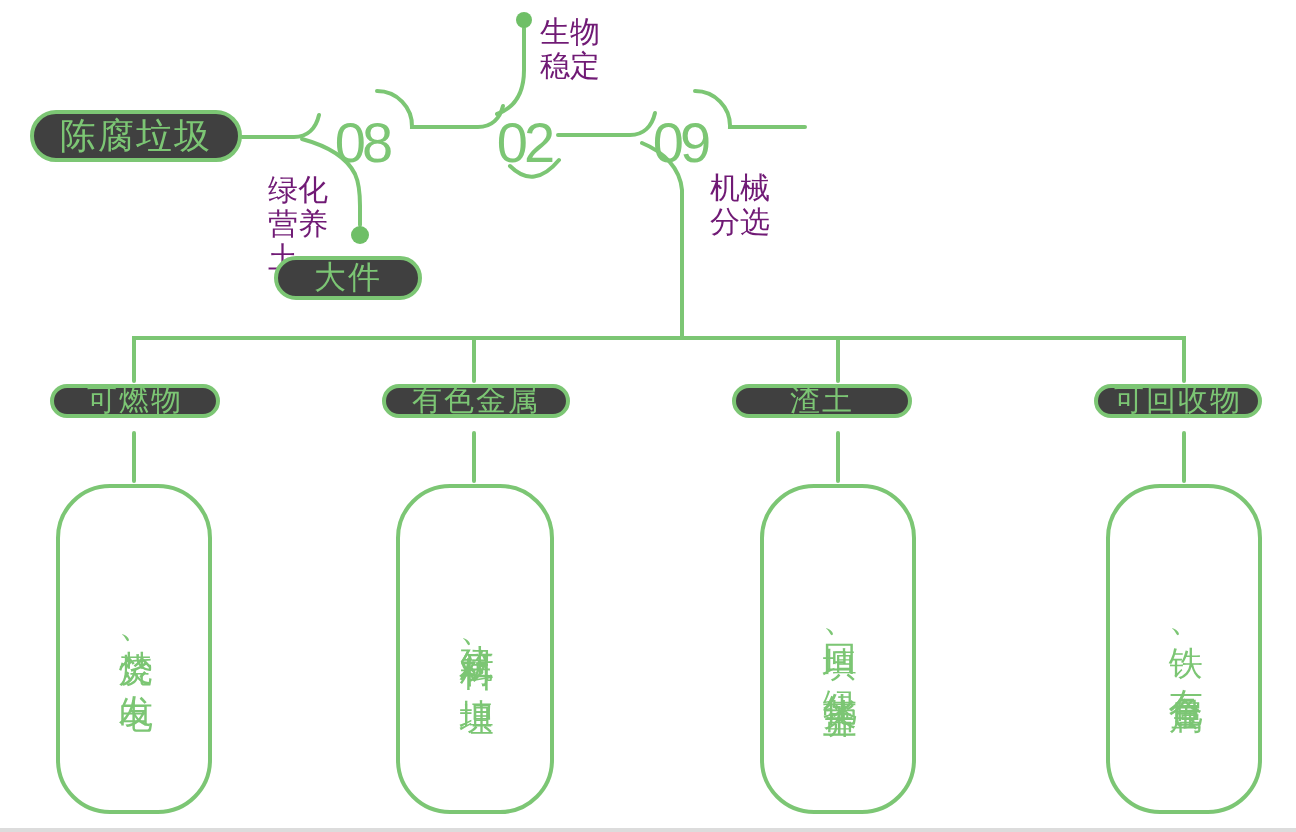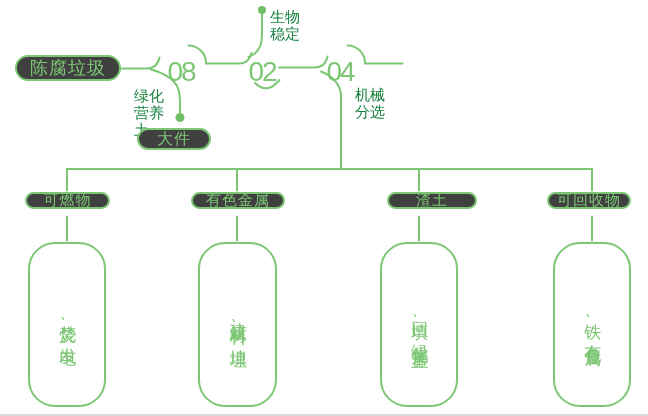--- a/index.html
+++ b/index.html
@@ -21,42 +21,42 @@
     align-items:center;
     justify-content:center;
     background:#404040;
     white-space:nowrap;
   }
   .pill.root{left:15px;top:55px;width:106px;height:26px;border-radius:14px;font-size:18px;letter-spacing:1px;}
   .pill.bulky{left:137px;top:128px;width:74px;height:22px;border-radius:12px;font-size:16px;letter-spacing:1px;}
   .pill.cat{top:192px;height:17px;border-radius:12px;font-size:15px;letter-spacing:1px;}
   .pill.c1{left:25px;width:85px;}
   .pill.c2{left:191px;width:94px;}
-  .pill.c3{left:387px;width:90px;}
+  .pill.c3{left:366px;width:90px;}
   .pill.c4{left:547px;width:84px;font-family:Liberation Serif, serif;}
   .num{
     position:absolute;
     top:56px;
     width:40px;
     text-align:center;
     font-size:28px;
     line-height:32px;
     letter-spacing:-2px;
     color:#7cc674;
     font-weight:400;
   }
   .num.n1{left:161px;}
   .num.n2{left:242px;}
   .num.n3{left:320px;}
   .steplabel{
     position:absolute;
     width:34px;
     font-size:15px;
     line-height:17px;
-    color:#15803d;
+    color:#701a75;
     word-break:break-all;
   }
   .steplabel.biostab{left:270px;top:8px;}
   .steplabel.bulkysort{left:134px;top:87px;}
   .steplabel.mechsort{left:353px;top:86px;text-align:center;}
   .obox{
     position:absolute;
     top:242px;
     height:165px;
     box-sizing:border-box;
@@ -117,21 +117,21 @@
       <path d="M67,216.5 V240.5 M237,216.5 V240.5 M419,216.5 V240.5 M592,216.5 V240.5"></path>
     </g>
     <circle cx="262" cy="10" r="4" fill="#6fbf67"></circle>
     <circle cx="180" cy="117.5" r="4.5" fill="#6fbf67"></circle>
   </svg>
 
   <div class="pill root">陈腐垃圾</div>
 
   <div class="num n1">08</div>
   <div class="num n2">02</div>
-  <div class="num n3">04</div>
+  <div class="num n3">09</div>
 
   <div class="steplabel biostab">生物稳定</div>
   <div class="steplabel bulkysort">绿化营养土</div>
   <div class="steplabel mechsort">机械分选</div>
 
   <div class="pill bulky">大件</div>
 
   <div class="pill cat c1">可燃物</div>
   <div class="pill cat c2">有色金属</div>
   <div class="pill cat c3">渣土</div>

